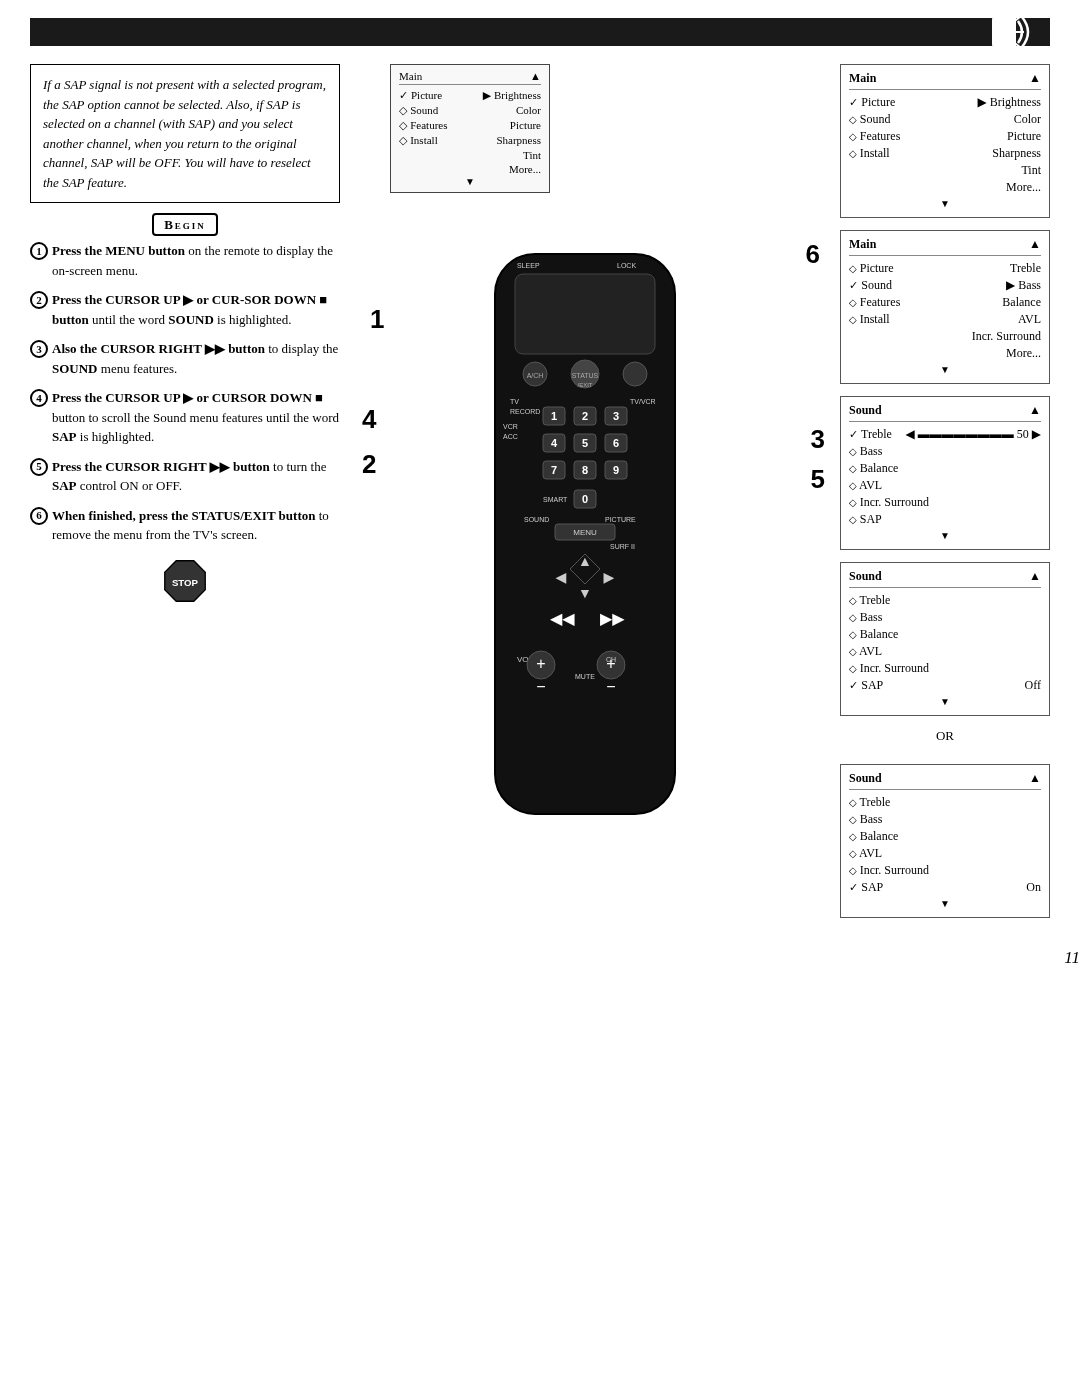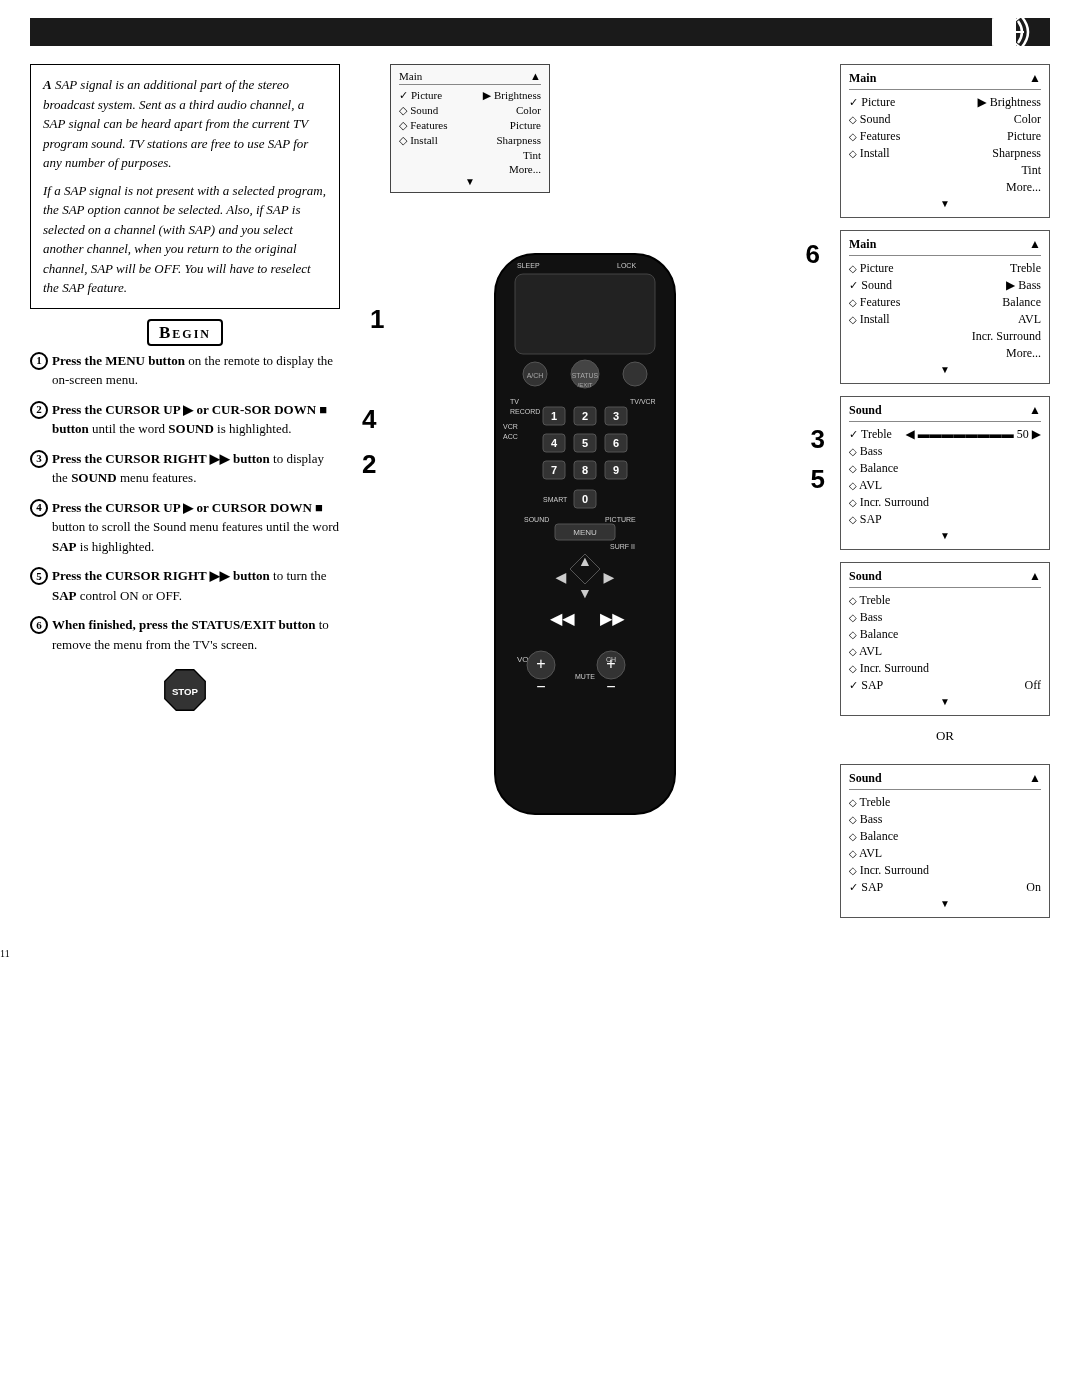--- a/index.html
+++ b/index.html
@@ -79,21 +79,21 @@
 
     .begin-badge {
       text-align: center;
       margin: 10px 0 8px 0;
     }
     .begin-badge span {
       border: 2px solid #000;
       border-radius: 4px;
       padding: 2px 10px;
       font-weight: bold;
-      font-size: 17px;
+      font-size: 13px;
       font-variant: small-caps;
       letter-spacing: 2px;
     }
 
     .steps {
       font-size: 13px;
       line-height: 1.5;
     }
     .step {
       display: flex;
@@ -187,24 +187,25 @@
       margin-top: 2px;
     }
     .or-label {
       text-align: center;
       font-size: 13px;
       margin: 4px 0 20px 0;
     }
 
     
     .page-number {
-      text-align: left;
-      font-size: 10px;
+      text-align: right;
+      font-size: 17px;
       margin-top: 18px;
       margin-bottom: 10px;
+      font-style: italic;
     }
 
     
     .note-text {
       font-size: 13px;
       line-height: 1.5;
       margin-top: 10px;
     }
 
     .screen-box {
@@ -246,23 +247,20 @@
     <path d="M30,4 Q42,19 30,34" fill="none" stroke="#fff" stroke-width="2.5"></path>
   </svg>
 </div>
 
 <div class="main-content">
 
   <div class="left-col">
     <div class="intro-box">
       <div class="intro-text">
         <p>
-          <strong style="font-style:italic;">A</strong><em> SAP signal is an additional part of the stereo broadcast system. Sent as a third audio channel, a SAP signal can be heard apart from the current TV program sound. TV stations are free to use SAP for any number of purposes.</em>
-        </p>
-        <p>
           <em>If a SAP signal is not present with a selected program, the SAP option cannot be selected. Also, if SAP is selected on a channel (with SAP) and you select another channel, when you return to the original channel, SAP will be OFF. You will have to reselect the SAP feature.</em>
         </p>
       </div>
     </div>
 
     <div class="begin-badge">
       <span>Begin</span>
     </div>
 
     <div class="steps">
@@ -277,21 +275,21 @@
       <div class="step">
         <span class="step-num-circle">2</span>
         <span class="step-text">
           <strong>Press the CURSOR UP ▶ or CUR-SOR DOWN ■ button</strong> until the word <strong>SOUND</strong> is highlighted.
         </span>
       </div>
 
       <div class="step">
         <span class="step-num-circle">3</span>
         <span class="step-text">
-          <strong>Press the CURSOR RIGHT ▶▶</strong> <strong>button</strong> to display the <strong>SOUND</strong> menu features.
+          <strong>Also the CURSOR RIGHT ▶▶</strong> <strong>button</strong> to display the <strong>SOUND</strong> menu features.
         </span>
       </div>
 
       <div class="step">
         <span class="step-num-circle">4</span>
         <span class="step-text">
           <strong>Press the CURSOR UP ▶ or CURSOR DOWN ■</strong> button to scroll the Sound menu features until the word <strong>SAP</strong> is highlighted.
         </span>
       </div>
 

